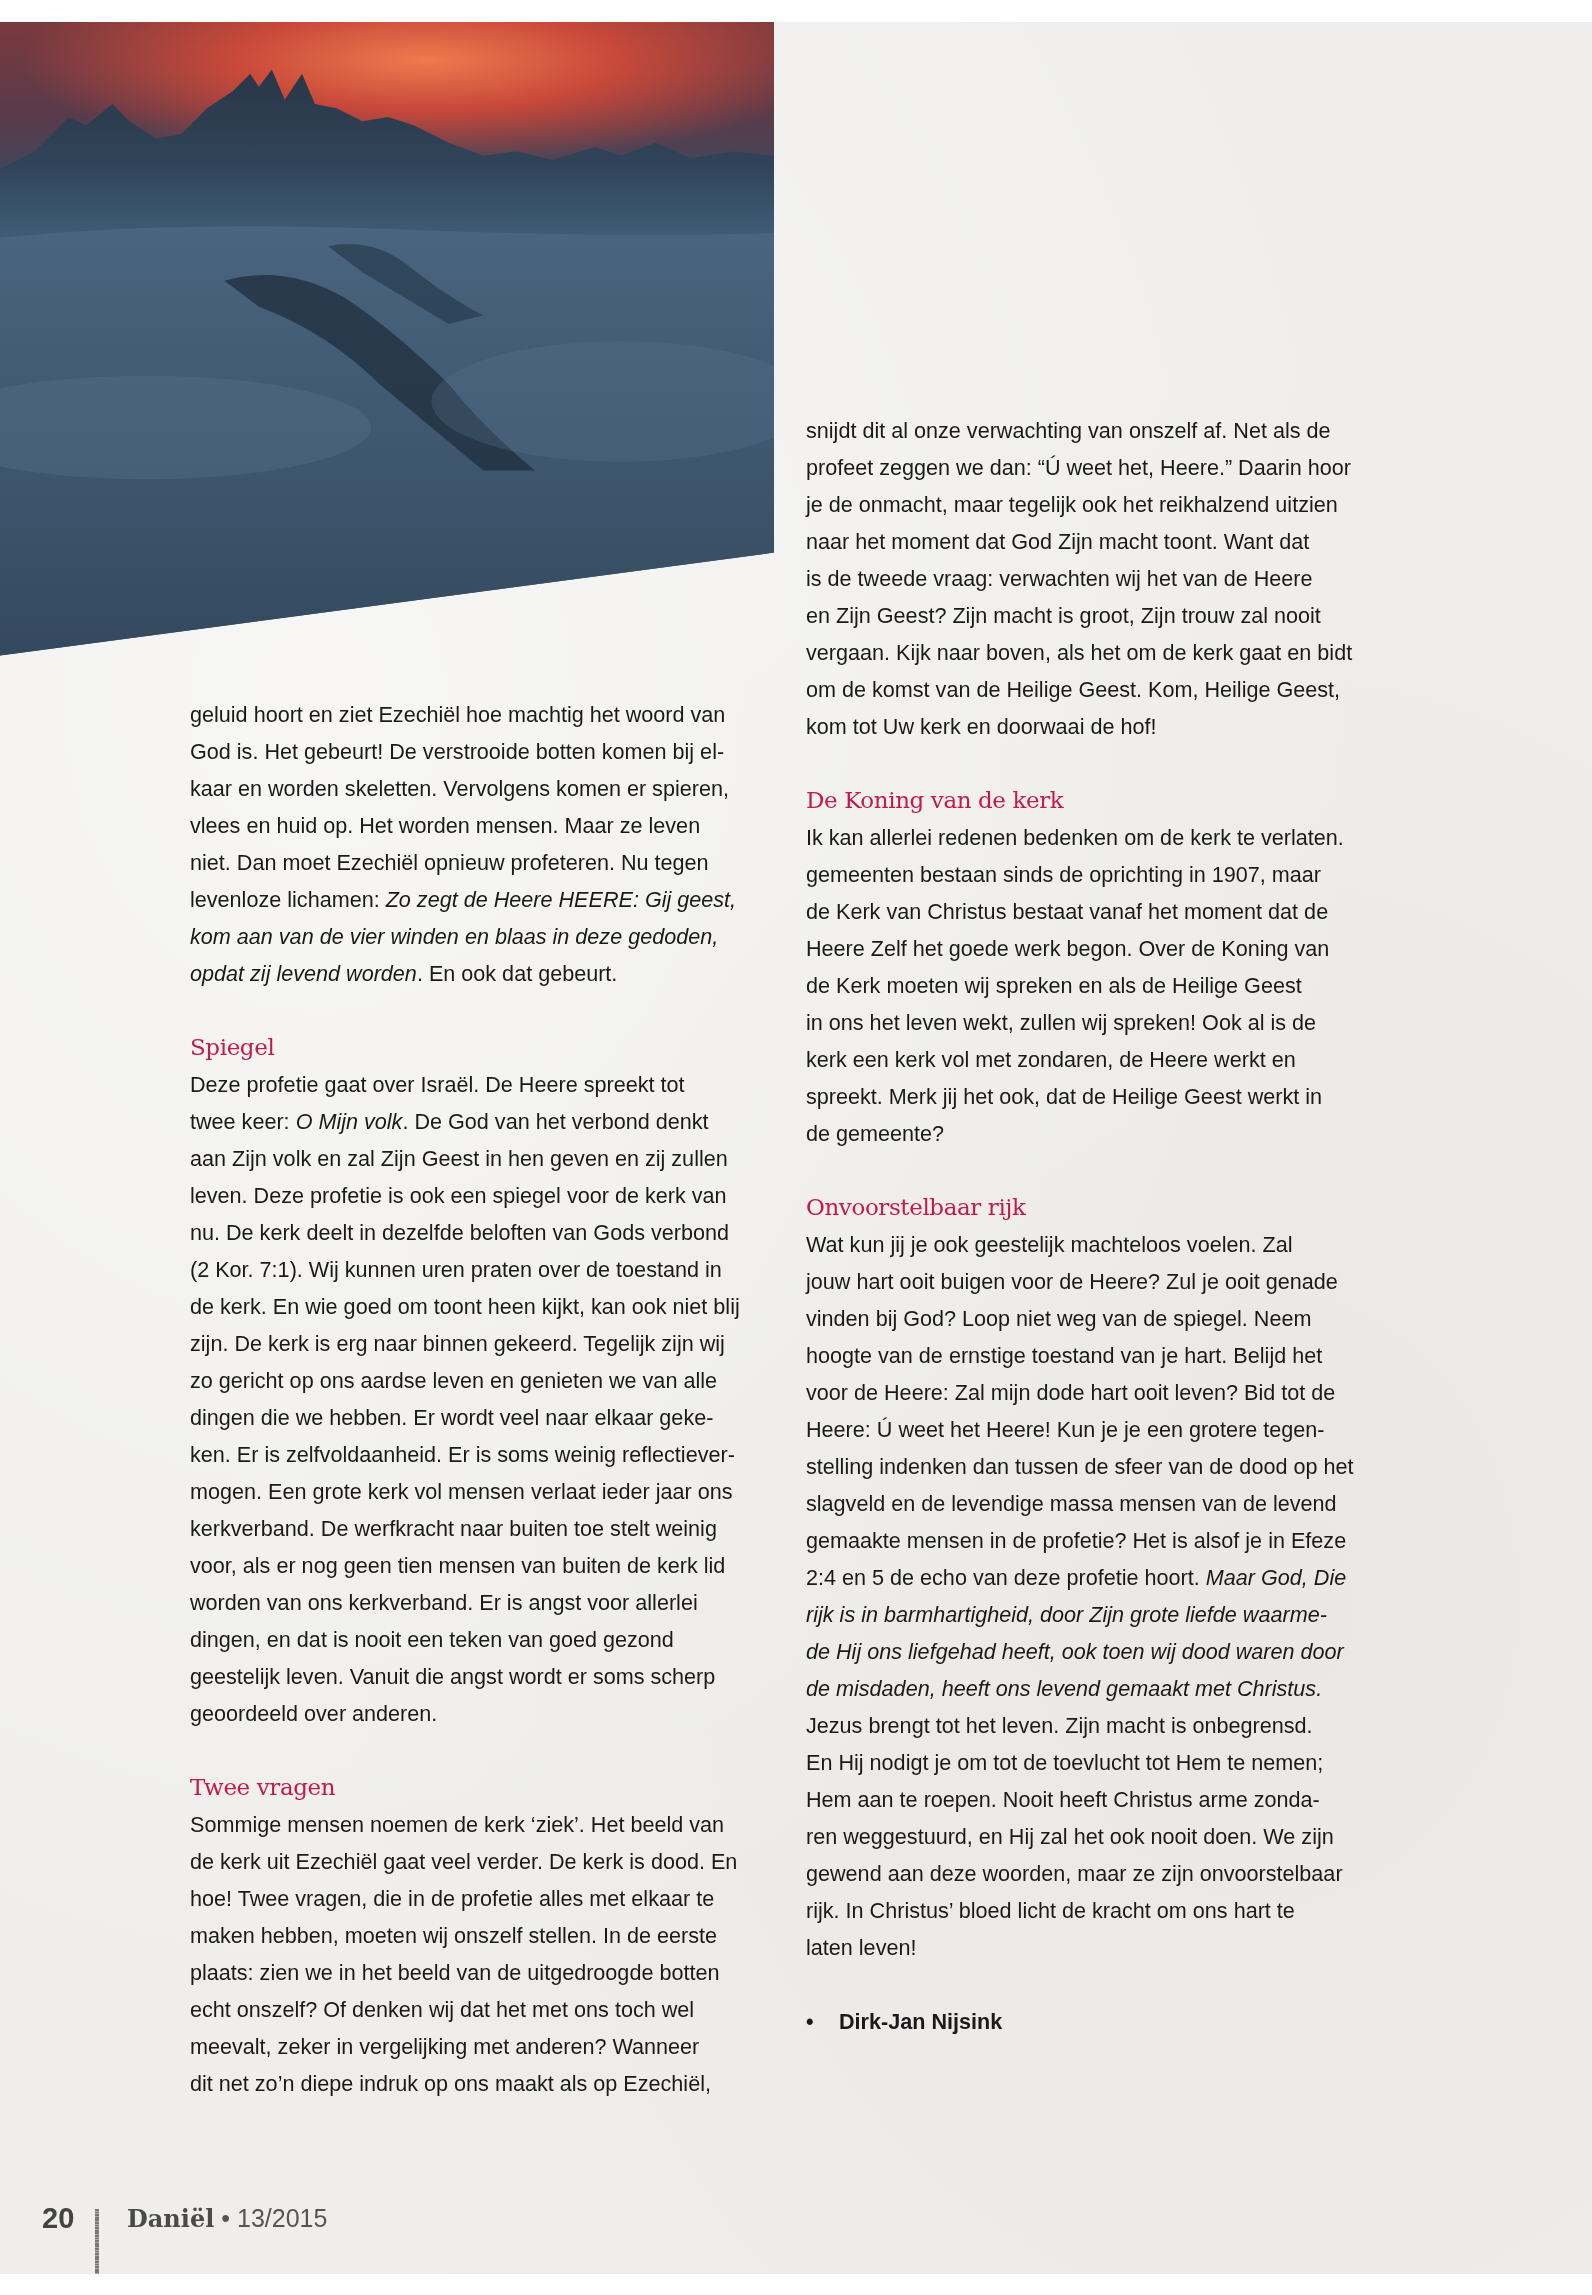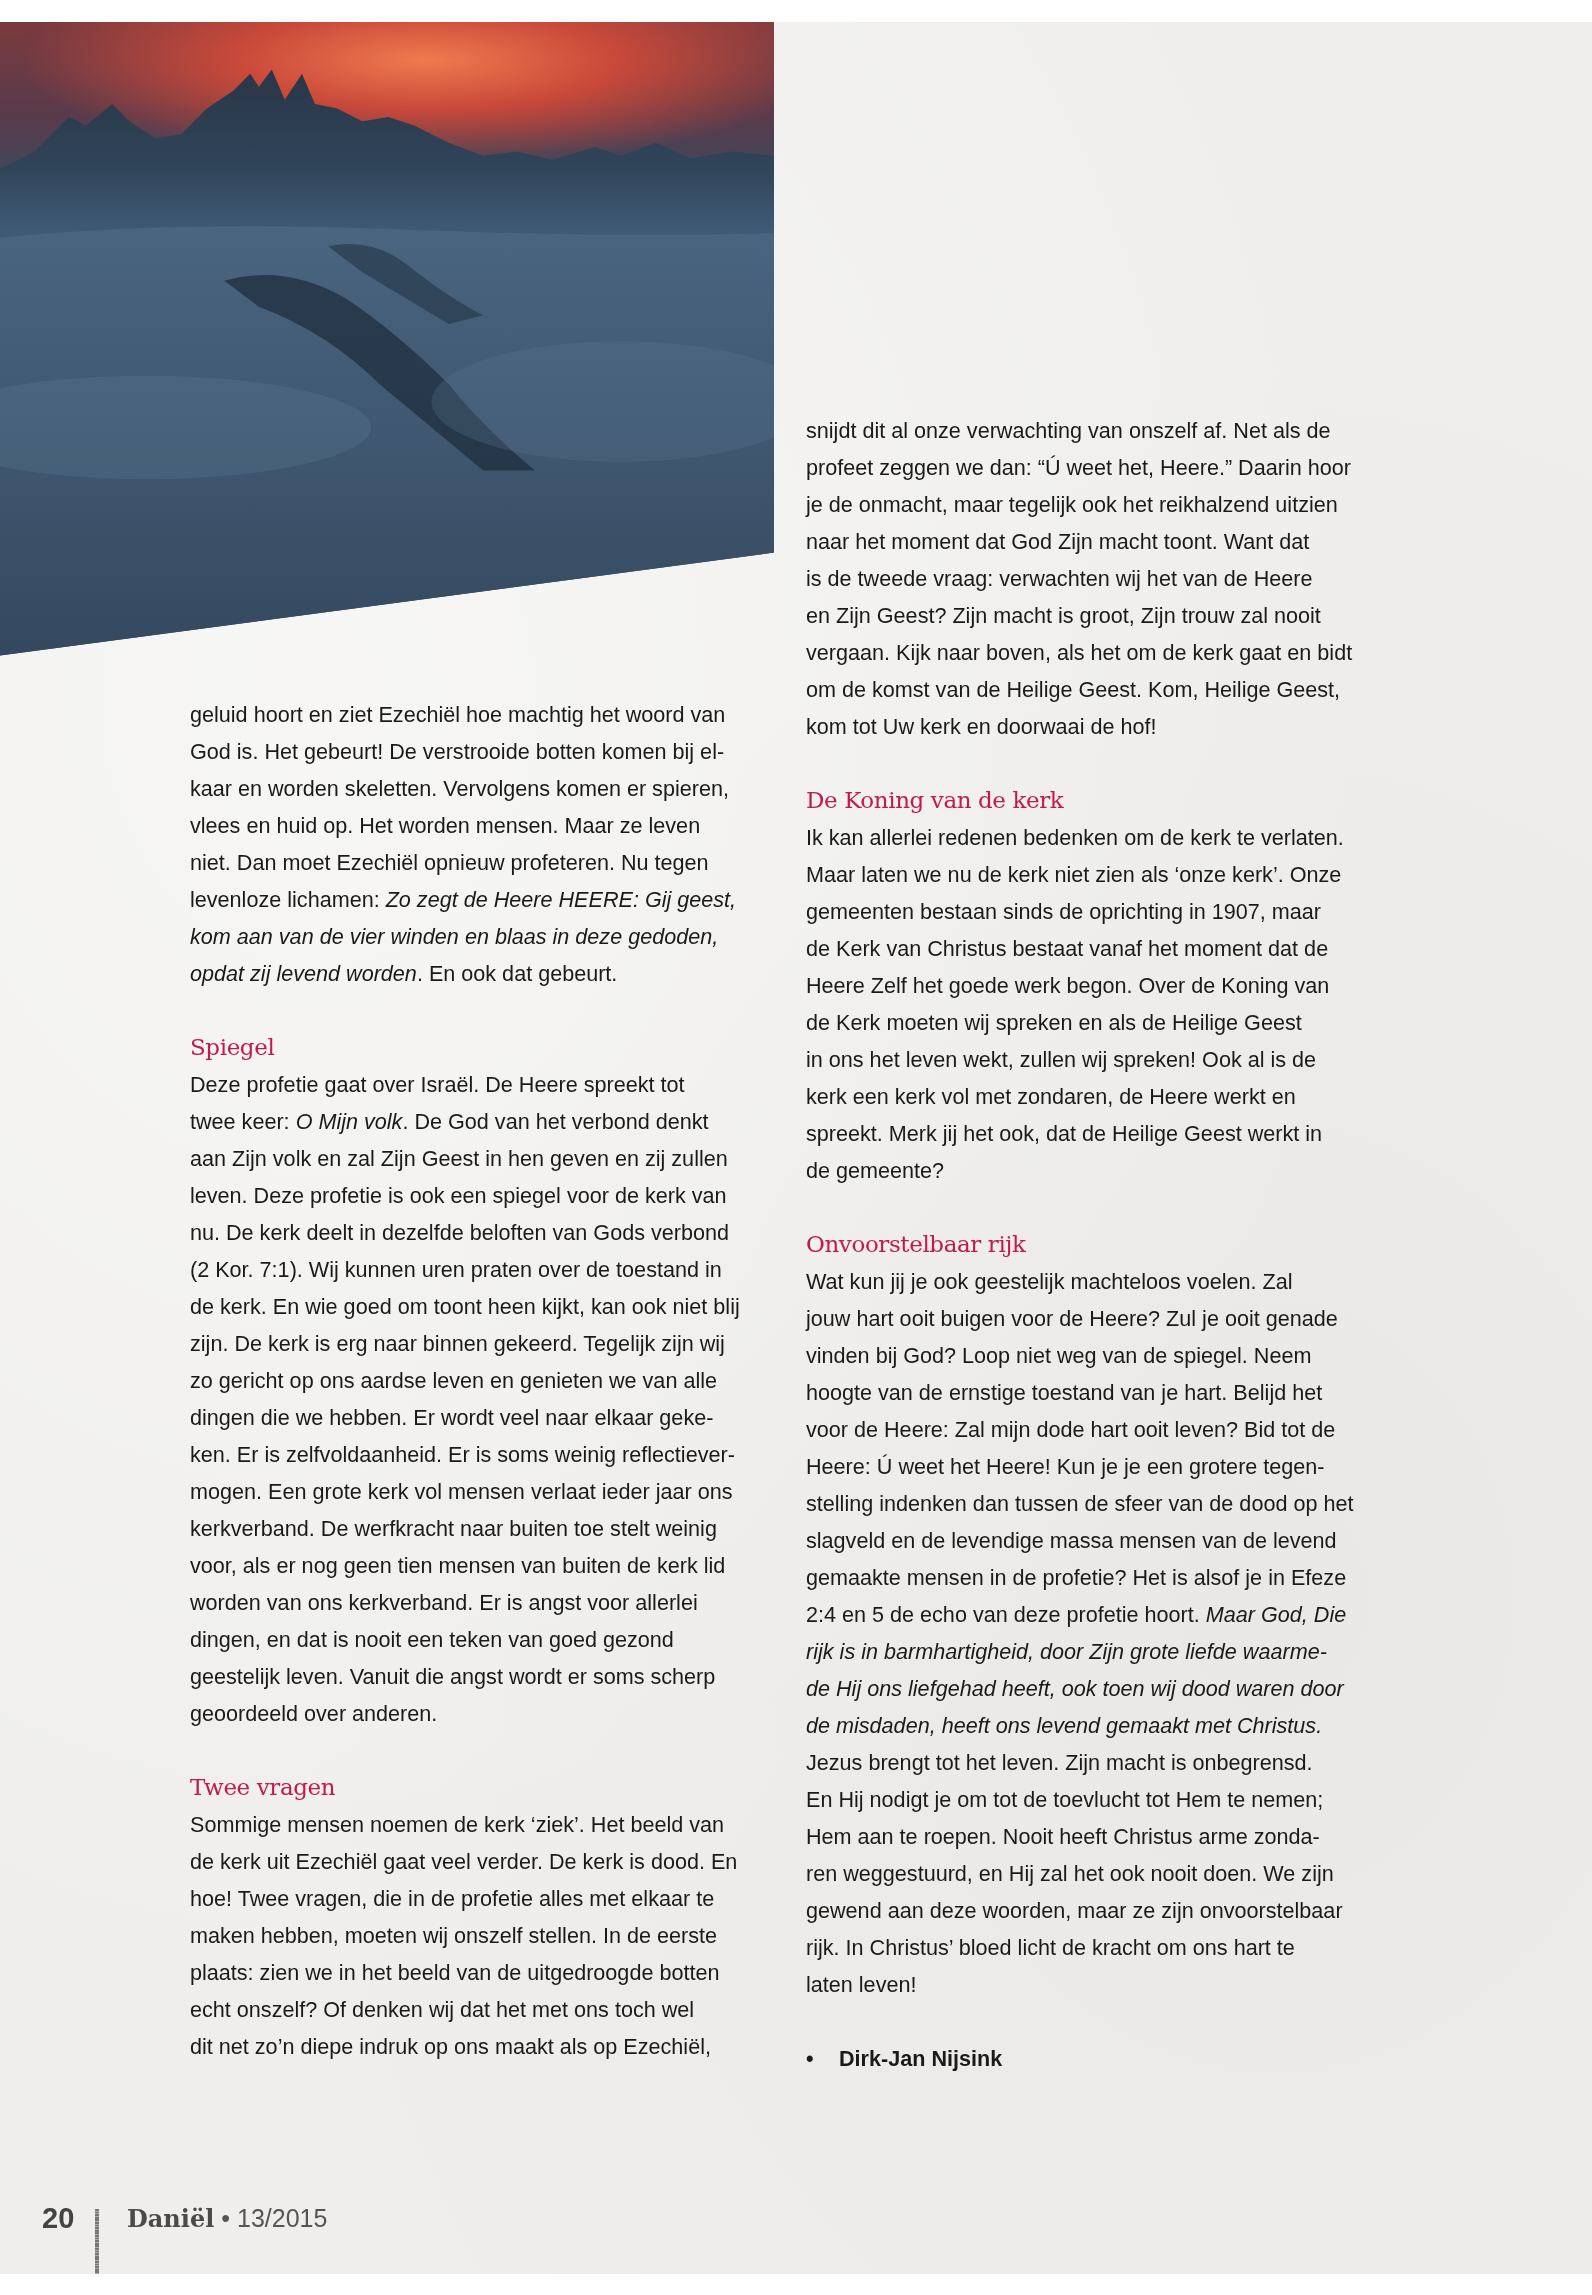--- a/index.html
+++ b/index.html
@@ -100,38 +100,38 @@
   <div class="ln">geoordeeld over anderen.</div>
   <div class="gap"></div>
 
   <h2>Twee vragen</h2>
   <div class="ln">Sommige mensen noemen de kerk ‘ziek’. Het beeld van</div>
   <div class="ln">de kerk uit Ezechiël gaat veel verder. De kerk is dood. En</div>
   <div class="ln">hoe! Twee vragen, die in de profetie alles met elkaar te</div>
   <div class="ln">maken hebben, moeten wij onszelf stellen. In de eerste</div>
   <div class="ln">plaats: zien we in het beeld van de uitgedroogde botten</div>
   <div class="ln">echt onszelf? Of denken wij dat het met ons toch wel</div>
+  <div class="ln">meevalt, zeker in vergelijking met anderen? Wanneer</div>
   <div class="ln">dit net zo’n diepe indruk op ons maakt als op Ezechiël,</div>
 </div>
 
 <div class="col right-col">
   <div class="ln">snijdt dit al onze verwachting van onszelf af. Net als de</div>
   <div class="ln">profeet zeggen we dan: “Ú weet het, Heere.” Daarin hoor</div>
   <div class="ln">je de onmacht, maar tegelijk ook het reikhalzend uitzien</div>
   <div class="ln">naar het moment dat God Zijn macht toont. Want dat</div>
   <div class="ln">is de tweede vraag: verwachten wij het van de Heere</div>
   <div class="ln">en Zijn Geest? Zijn macht is groot, Zijn trouw zal nooit</div>
   <div class="ln">vergaan. Kijk naar boven, als het om de kerk gaat en bidt</div>
   <div class="ln">om de komst van de Heilige Geest. Kom, Heilige Geest,</div>
   <div class="ln">kom tot Uw kerk en doorwaai de hof!</div>
   <div class="gap"></div>
 
   <h2>De Koning van de kerk</h2>
   <div class="ln">Ik kan allerlei redenen bedenken om de kerk te verlaten.</div>
-  <div class="ln">Maar laten we nu de kerk niet zien als ‘onze kerk’. Onze</div>
   <div class="ln">gemeenten bestaan sinds de oprichting in 1907, maar</div>
   <div class="ln">de Kerk van Christus bestaat vanaf het moment dat de</div>
   <div class="ln">Heere Zelf het goede werk begon. Over de Koning van</div>
   <div class="ln">de Kerk moeten wij spreken en als de Heilige Geest</div>
   <div class="ln">in ons het leven wekt, zullen wij spreken! Ook al is de</div>
   <div class="ln">kerk een kerk vol met zondaren, de Heere werkt en</div>
   <div class="ln">spreekt. Merk jij het ook, dat de Heilige Geest werkt in</div>
   <div class="ln">de gemeente?</div>
   <div class="gap"></div>
 

